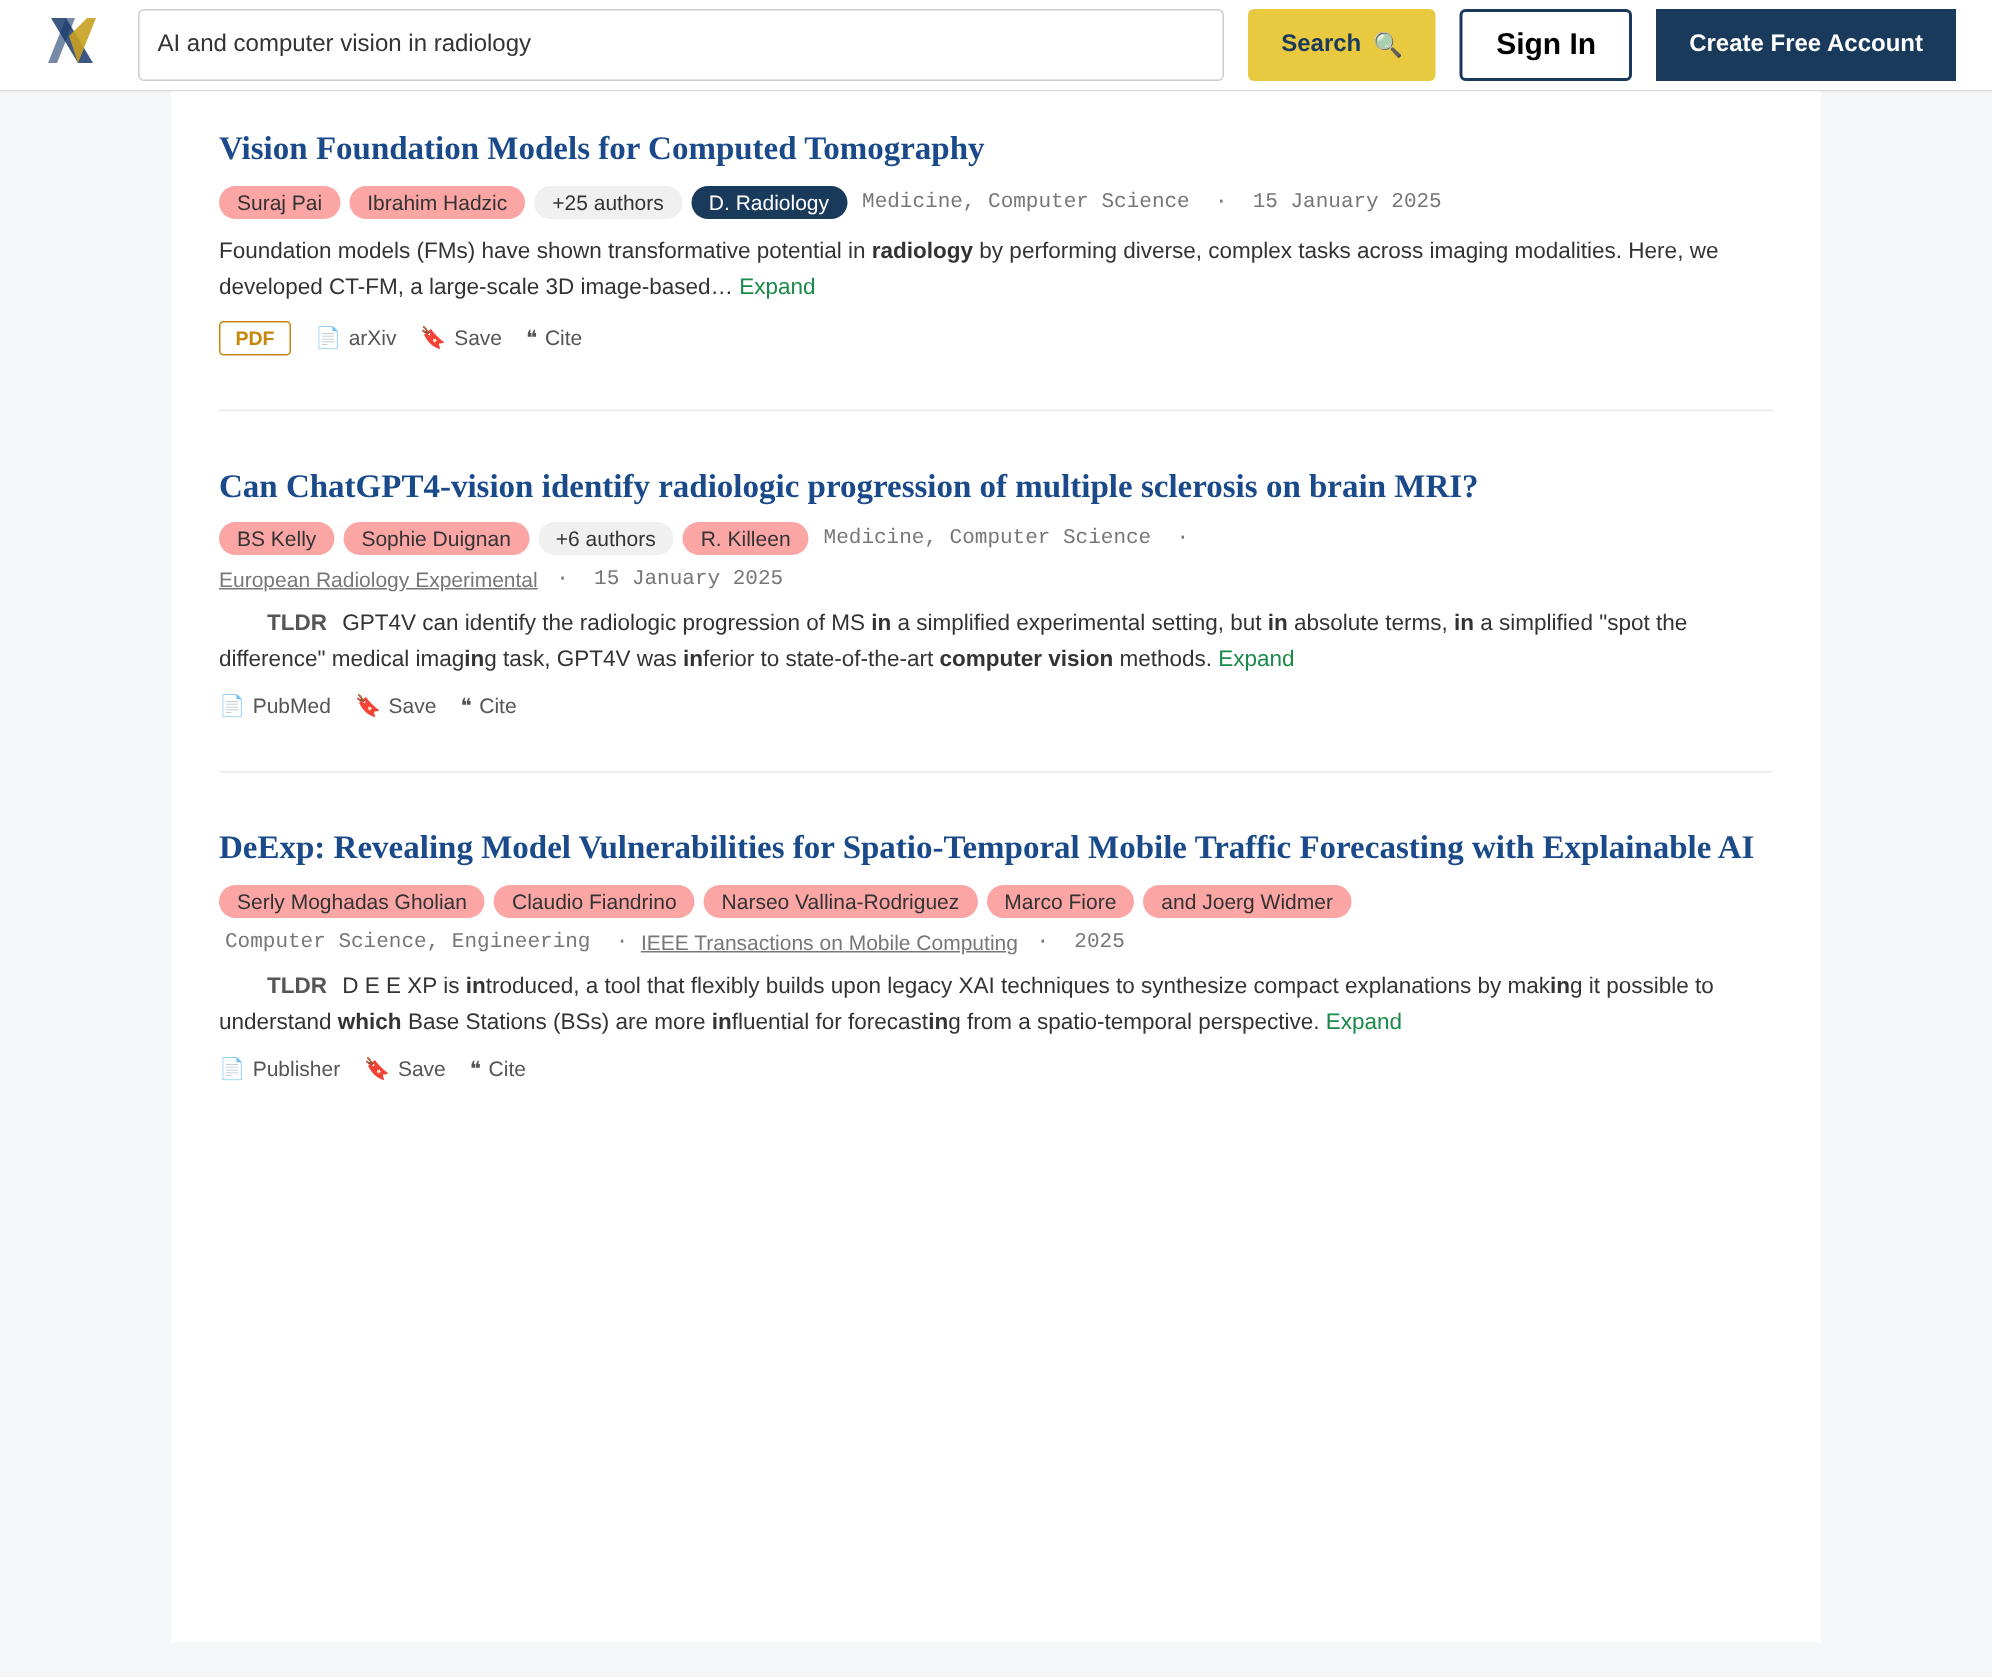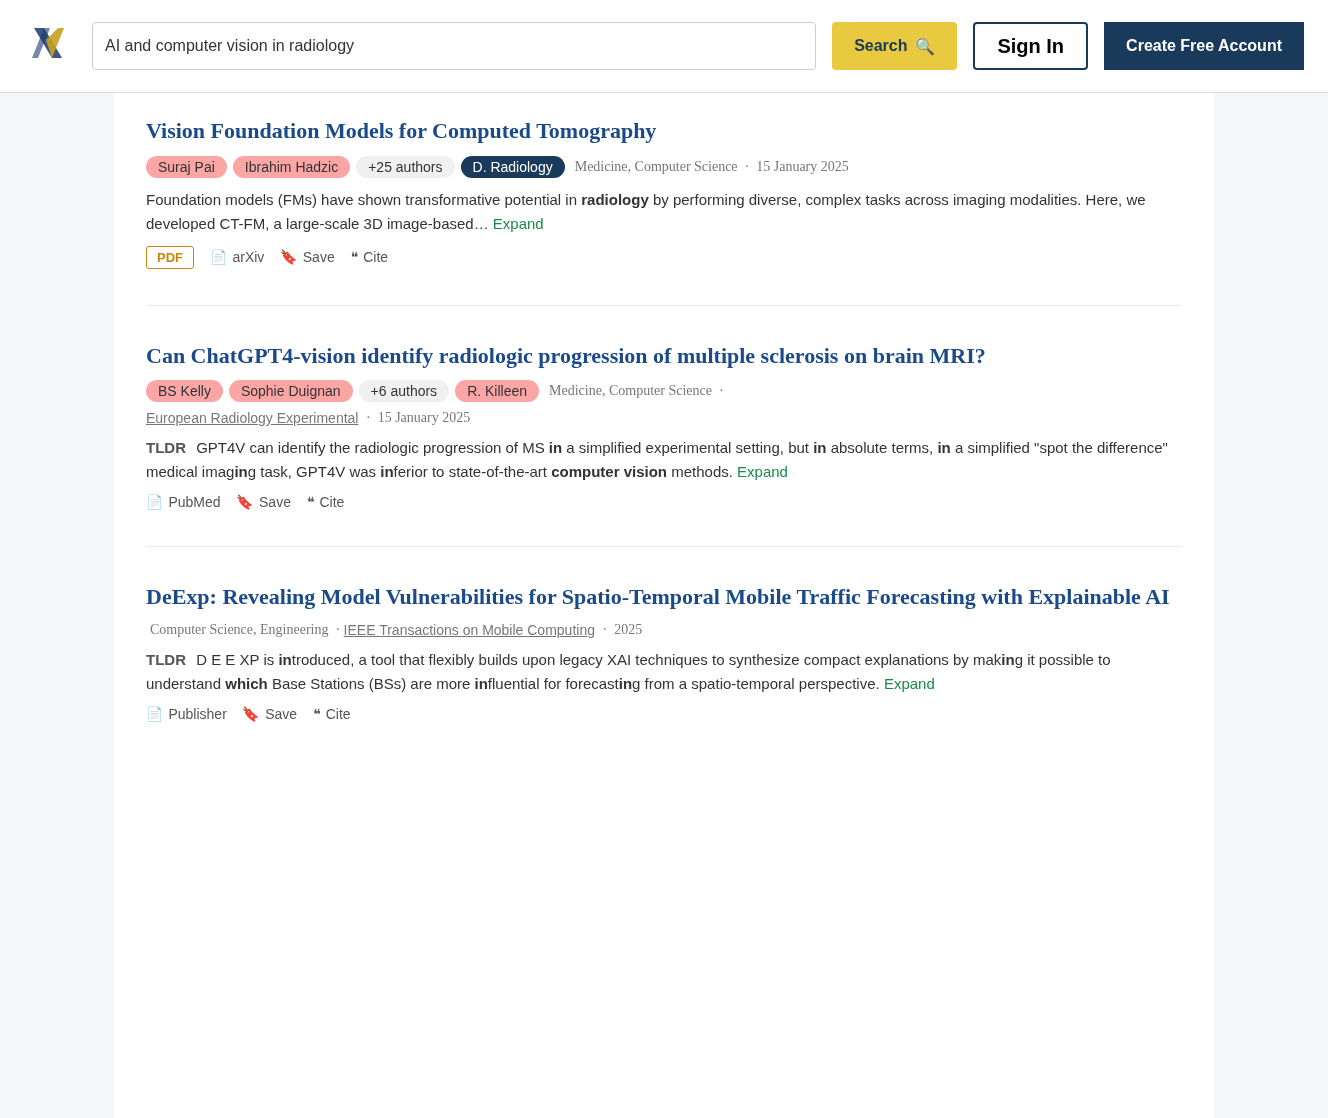--- a/index.html
+++ b/index.html
@@ -2,21 +2,21 @@
 <html><head>
   <meta charset="utf-8">
   <style>
     * { box-sizing: border-box; margin: 0; padding: 0; }
     body { font-family: Georgia, 'Times New Roman', serif; background: #f5f6f7; color: #222; font-size: 16px; }
 
     
     .header {
       background: #fff;
       border-bottom: 1px solid #ddd;
-      padding: 20px 24px;
+      padding: 4px 24px;
       display: flex;
       align-items: center;
       gap: 16px;
     }
     .logo {
       width: 52px;
       height: 52px;
       flex-shrink: 0;
     }
     .search-bar {
@@ -123,21 +123,21 @@
       font-family: Arial, sans-serif;
     }
     .author-tag.more-authors {
       background: #f0f0f0;
     }
     .author-tag.venue {
       background: #1a3a5c;
       color: #fff;
     }
     .meta-info {
-      font-family: Liberation Serif, serif;
+      font-family: Liberation Mono, monospace;
       font-size: 14px;
       color: #777;
       margin-left: 4px;
     }
 
     .venue-link {
       font-size: 14px;
       color: #777;
       text-decoration: underline;
       cursor: pointer;
@@ -148,20 +148,21 @@
       font-size: 15px;
       line-height: 1.6;
       color: #333;
       margin: 10px 0;
       font-family: Arial, sans-serif;
     }
     .abstract .tldr-label {
       font-weight: 700;
       color: #555;
       margin-right: 6px;
+      margin-left: 32px;
     }
     .abstract strong {
       font-weight: 700;
     }
     .expand-link {
       color: #1a8a4a;
       cursor: pointer;
       text-decoration: none;
       font-family: Arial, sans-serif;
       font-size: 15px;
@@ -308,20 +309,27 @@
       <button class="action-btn">
         <span>❝</span>
         <span>Cite</span>
       </button>
     </div>
   </article>
 
   <article class="paper-card">
     <a class="paper-title">DeExp: Revealing Model Vulnerabilities for Spatio-Temporal Mobile Traffic Forecasting with Explainable AI</a>
 
+    <div class="authors-row">
+      <span class="author-tag">Serly Moghadas Gholian</span>
+      <span class="author-tag">Claudio Fiandrino</span>
+      <span class="author-tag">Narseo Vallina-Rodriguez</span>
+      <span class="author-tag">Marco Fiore</span>
+      <span class="author-tag">and Joerg Widmer</span>
+    </div>
 
     <div class="categories-row">
       <span class="meta-info">Computer Science, Engineering &nbsp;·&nbsp;</span>
       <a class="venue-link">IEEE Transactions on Mobile Computing</a>
       <span class="meta-info">&nbsp;·&nbsp; 2025</span>
     </div>
 
     <p class="abstract">
       <span class="tldr-label">TLDR</span>
       D E E XP is <strong>in</strong>troduced, a tool that flexibly builds upon legacy XAI techniques to synthesize compact explanations by mak<strong>in</strong>g it possible to understand <strong>which</strong> Base Stations (BSs) are more <strong>in</strong>fluential for forecast<strong>in</strong>g from a spatio-temporal perspective. <a class="expand-link">Expand</a>

